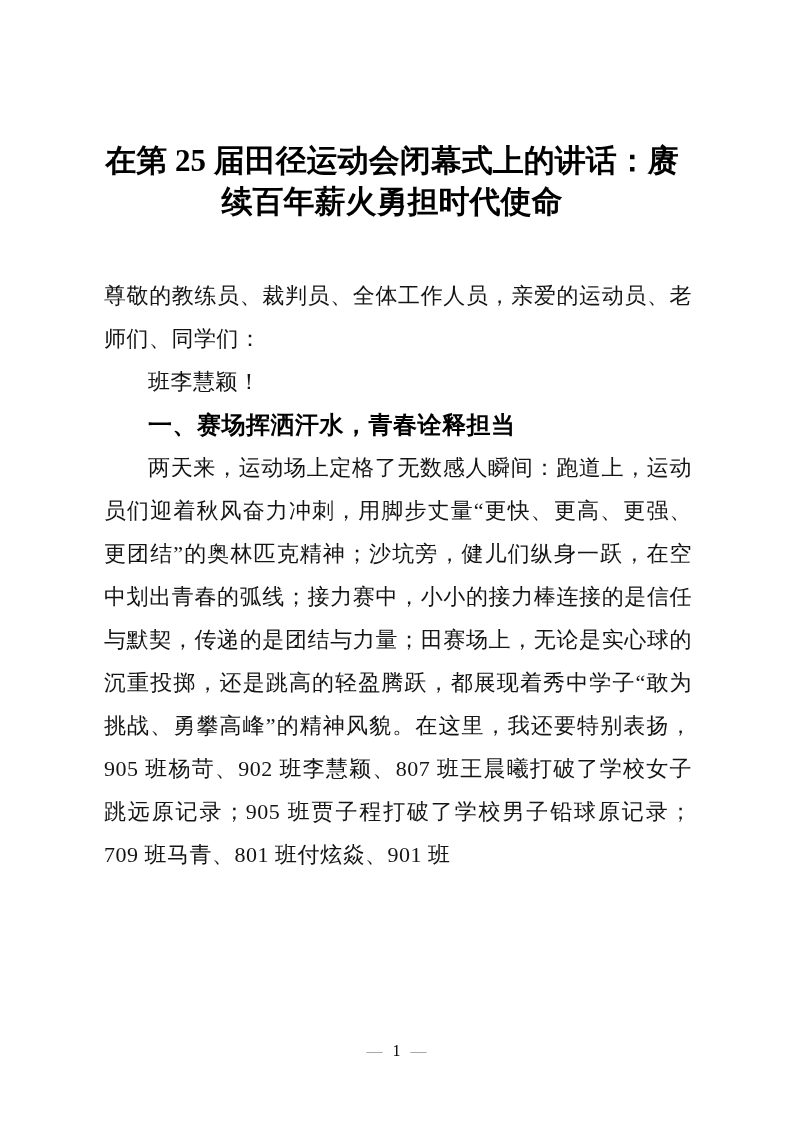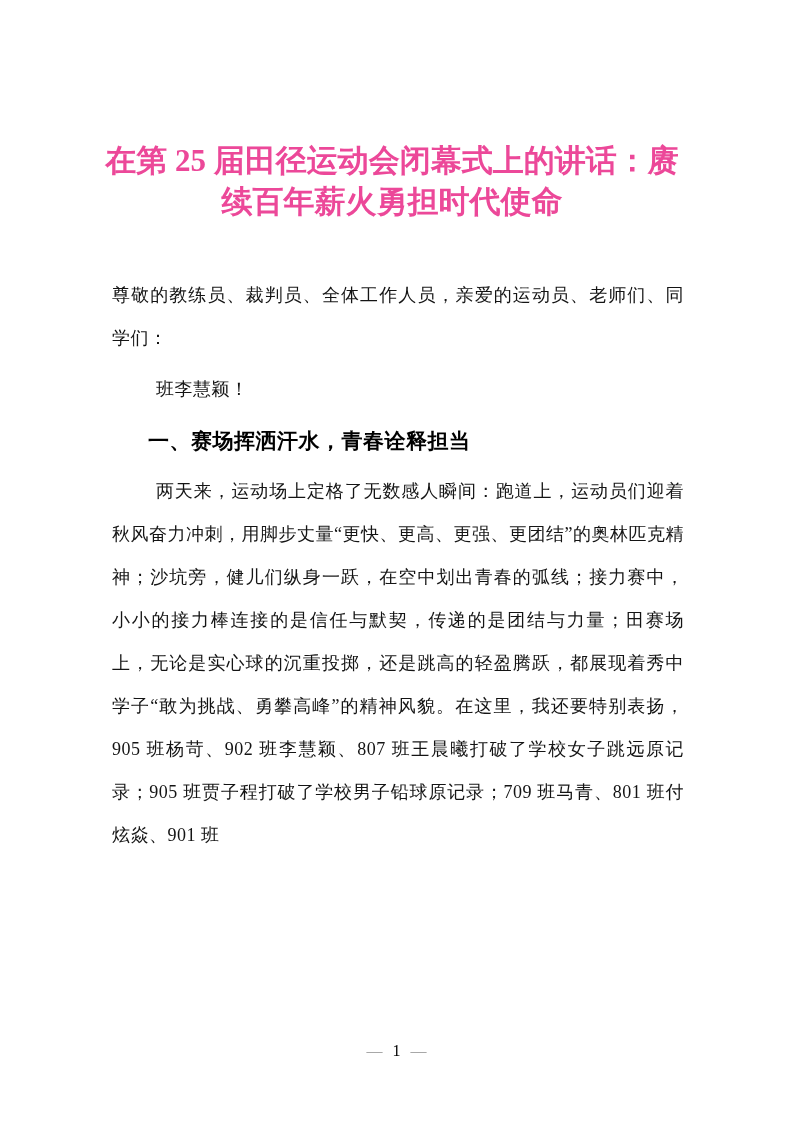--- a/index.html
+++ b/index.html
@@ -20,39 +20,39 @@
     top: 140px;
     width: 588px;
   }
   .doc-title {
     margin: 0 12px 52px 0;
     font-family: "Liberation Serif", "DejaVu Serif", serif;
     font-weight: 700;
     font-size: 31px;
     line-height: 41px;
     text-align: center;
-    color: #ec4899;
+    color: #000000;
   }
   .para {
-    margin: 8px;
+    margin: 0;
     font-family: "Liberation Serif", "DejaVu Serif", serif;
-    font-size: 18px;
+    font-size: 22px;
     line-height: 43px;
     text-align: justify;
     color: #141414;
     letter-spacing: 0.5px;
   }
   .indent {
     text-indent: 44px;
   }
   .section-heading {
     margin: 0;
     font-family: "Liberation Sans", "DejaVu Sans", sans-serif;
     font-weight: 700;
-    font-size: 21px;
+    font-size: 24px;
     line-height: 43px;
     text-indent: 44px;
     text-align: justify;
     color: #000000;
     letter-spacing: 0.5px;
   }
   .footer {
     position: absolute;
     left: 0;
     right: 0;

